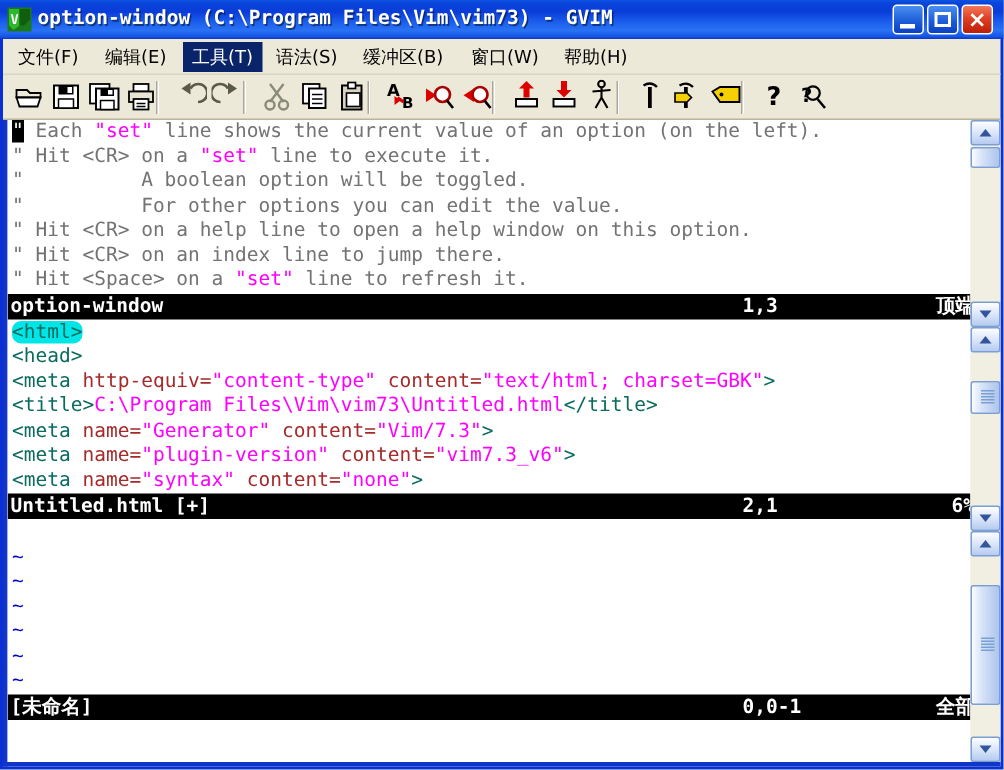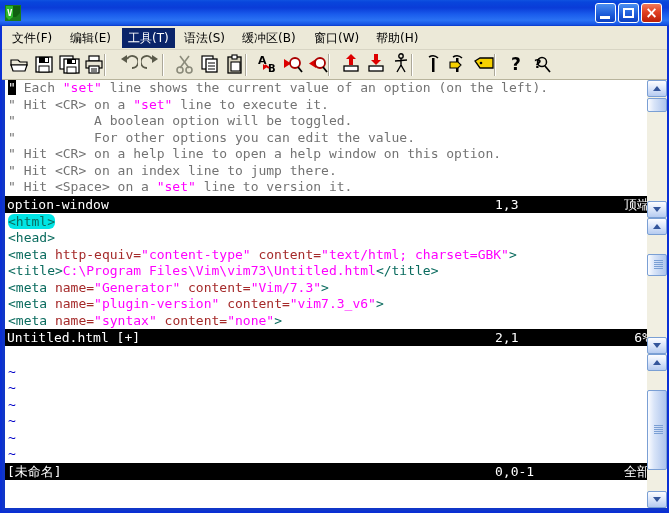--- a/index.html
+++ b/index.html
@@ -139,21 +139,21 @@
     font-size: 13px;
     white-space: pre;
     color: #0000c8;
   }
   .statusline {
     position: absolute; left: 0;
     width: 648px; height: 17px; line-height: 17px;
     background: #000000; color: #ffffff;
     font-family: "DejaVu Sans Mono", monospace;
     font-size: 13px;
-    font-weight: normal;
+    font-weight: bold;
     white-space: pre;
     overflow: hidden;
   }
   .st-name  { position: absolute; left: 2px; }
   .st-pos   { position: absolute; left: 490px; }
   .st-pct   { position: absolute; right: 3px; }
 
   
   .c-comment { color: #737373; }
   .c-string  { color: #ff00ff; }
@@ -216,20 +216,21 @@
 
   <div id="titlebar">
     <div id="title-icon">
       <svg width="18" height="18" viewBox="0 0 18 18">
         <rect x="1" y="1" width="16" height="16" fill="#1a7a1a"></rect>
         <polygon points="2,2 9,2 9,13 5,16 2,13" fill="#2db82d"></polygon>
         <polygon points="9,2 16,2 16,9 12,13 9,13" fill="#0f5f0f"></polygon>
         <text x="3" y="12" font-family="DejaVu Sans Mono, monospace" font-size="9" font-weight="bold" fill="#ffffff">V</text>
       </svg>
     </div>
+    <div id="title-text">option-window (C:\Program Files\Vim\vim73) - GVIM</div>
 
     <div class="winbtn" id="btn-min">
       <div class="winbtn-inner">
           <div class="glyph-min"></div>
         </div>
     </div>
     <div class="winbtn" id="btn-max">
       <div class="winbtn-inner">
           <div class="glyph-max"></div>
         </div>
@@ -362,21 +363,21 @@
     </div>
 
   <div id="editor">
     <div id="text-area">
         <div class="vimline" style="top: 0px; left: 3px;"><span class="cursor">"</span><span class="c-comment"> Each </span><span class="c-string">"set"</span><span class="c-comment"> line shows the current value of an option (on the left).</span></div>
         <div class="vimline" style="top: 16.5px; left: 3px;"><span class="c-comment">" Hit &lt;CR&gt; on a </span><span class="c-string">"set"</span><span class="c-comment"> line to execute it.</span></div>
         <div class="vimline" style="top: 33px; left: 3px;"><span class="c-comment">"          A boolean option will be toggled.</span></div>
         <div class="vimline" style="top: 49.5px; left: 3px;"><span class="c-comment">"          For other options you can edit the value.</span></div>
         <div class="vimline" style="top: 66px; left: 3px;"><span class="c-comment">" Hit &lt;CR&gt; on a help line to open a help window on this option.</span></div>
         <div class="vimline" style="top: 82.5px; left: 3px;"><span class="c-comment">" Hit &lt;CR&gt; on an index line to jump there.</span></div>
-        <div class="vimline" style="top: 99px; left: 3px;"><span class="c-comment">" Hit &lt;Space&gt; on a </span><span class="c-string">"set"</span><span class="c-comment"> line to version it.</span></div>
+        <div class="vimline" style="top: 99px; left: 3px;"><span class="c-comment">" Hit &lt;Space&gt; on a </span><span class="c-string">"set"</span><span class="c-comment"> line to refresh it.</span></div>
         <div class="statusline" style="top: 115.5px;"><span class="st-name">option-window</span><span class="st-pos">1,3</span><span class="st-pct">顶端</span></div>
         <div class="vimline" style="top: 133.5px; left: 3px;"><span class="c-cyan-hl">&lt;html&gt;</span></div>
         <div class="vimline" style="top: 150px; left: 3px;"><span class="c-tagname">&lt;head&gt;</span></div>
         <div class="vimline" style="top: 166.5px; left: 3px;"><span class="c-tagname">&lt;meta </span><span class="c-attr">http-equiv=</span><span class="c-val">"content-type"</span><span class="c-attr"> content=</span><span class="c-val">"text/html; charset=GBK"</span><span class="c-tagname">&gt;</span></div>
         <div class="vimline" style="top: 183px; left: 3px;"><span class="c-tagname">&lt;title&gt;</span><span class="c-val">C:\Program Files\Vim\vim73\Untitled.html</span><span class="c-tagname">&lt;/title&gt;</span></div>
         <div class="vimline" style="top: 199.5px; left: 3px;"><span class="c-tagname">&lt;meta </span><span class="c-attr">name=</span><span class="c-val">"Generator"</span><span class="c-attr"> content=</span><span class="c-val">"Vim/7.3"</span><span class="c-tagname">&gt;</span></div>
         <div class="vimline" style="top: 216px; left: 3px;"><span class="c-tagname">&lt;meta </span><span class="c-attr">name=</span><span class="c-val">"plugin-version"</span><span class="c-attr"> content=</span><span class="c-val">"vim7.3_v6"</span><span class="c-tagname">&gt;</span></div>
         <div class="vimline" style="top: 232.5px; left: 3px;"><span class="c-tagname">&lt;meta </span><span class="c-attr">name=</span><span class="c-val">"syntax"</span><span class="c-attr"> content=</span><span class="c-val">"none"</span><span class="c-tagname">&gt;</span></div>
         <div class="statusline" style="top: 249px;"><span class="st-name">Untitled.html [+]</span><span class="st-pos">2,1</span><span class="st-pct">6%</span></div>
         <div class="vimline" style="top: 267px; left: 3px;"><span class="c-comment"></span></div>

